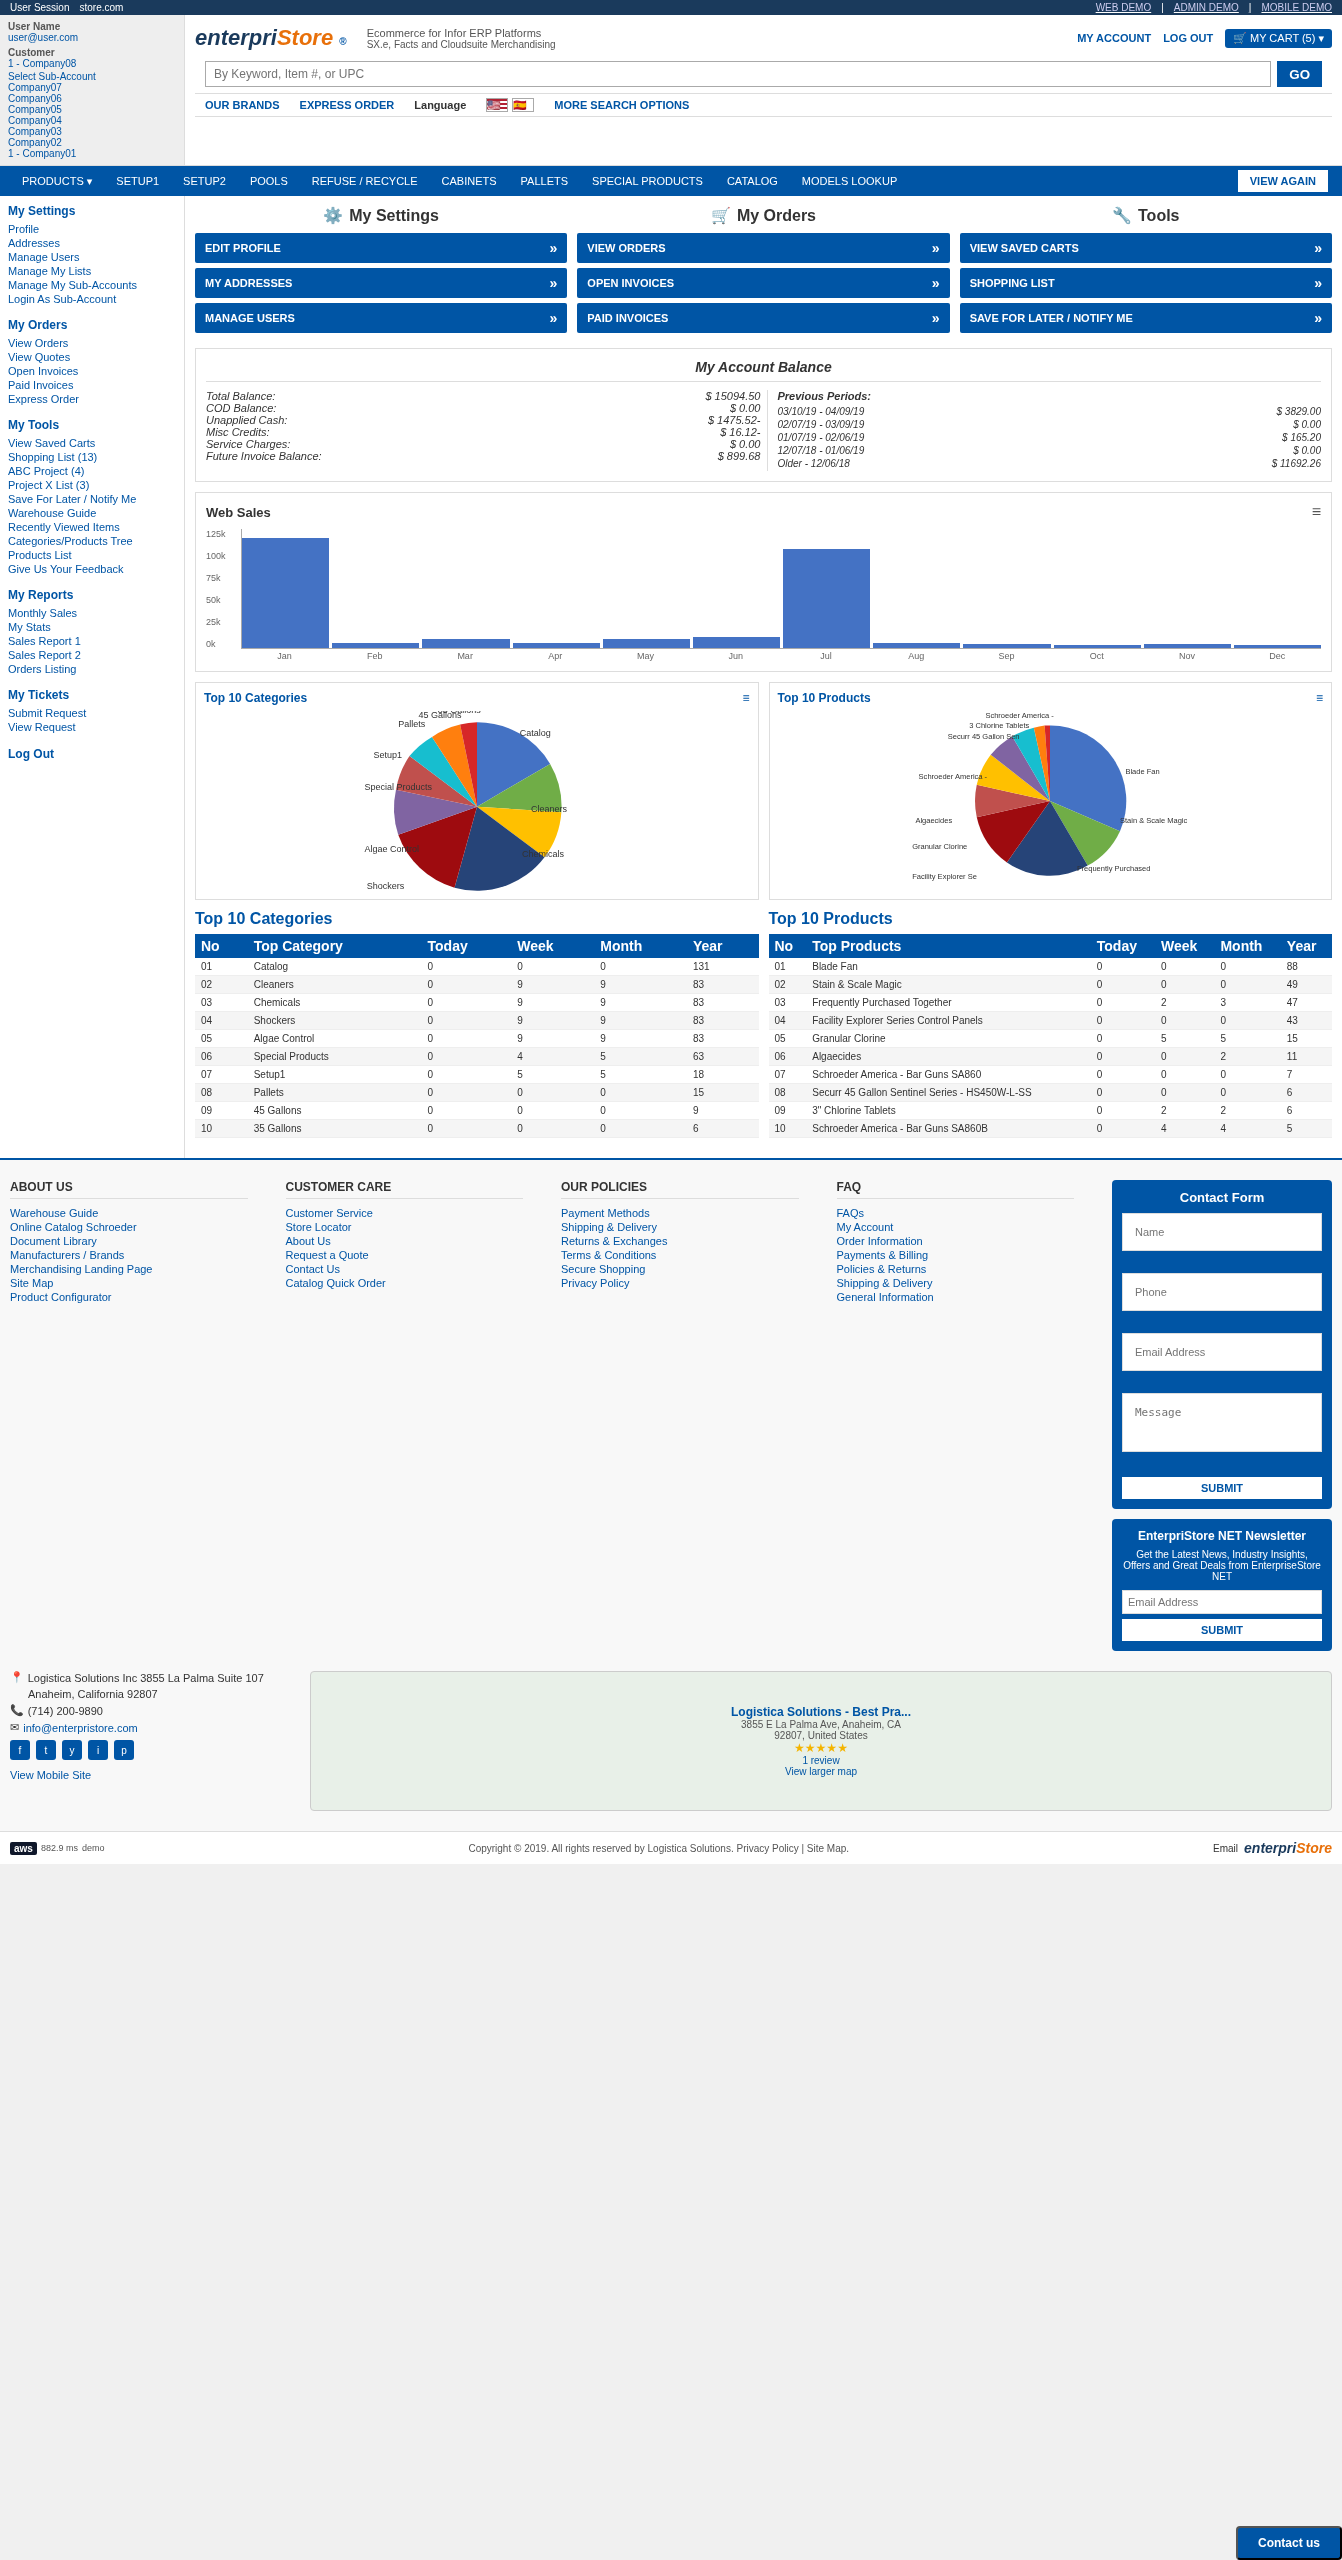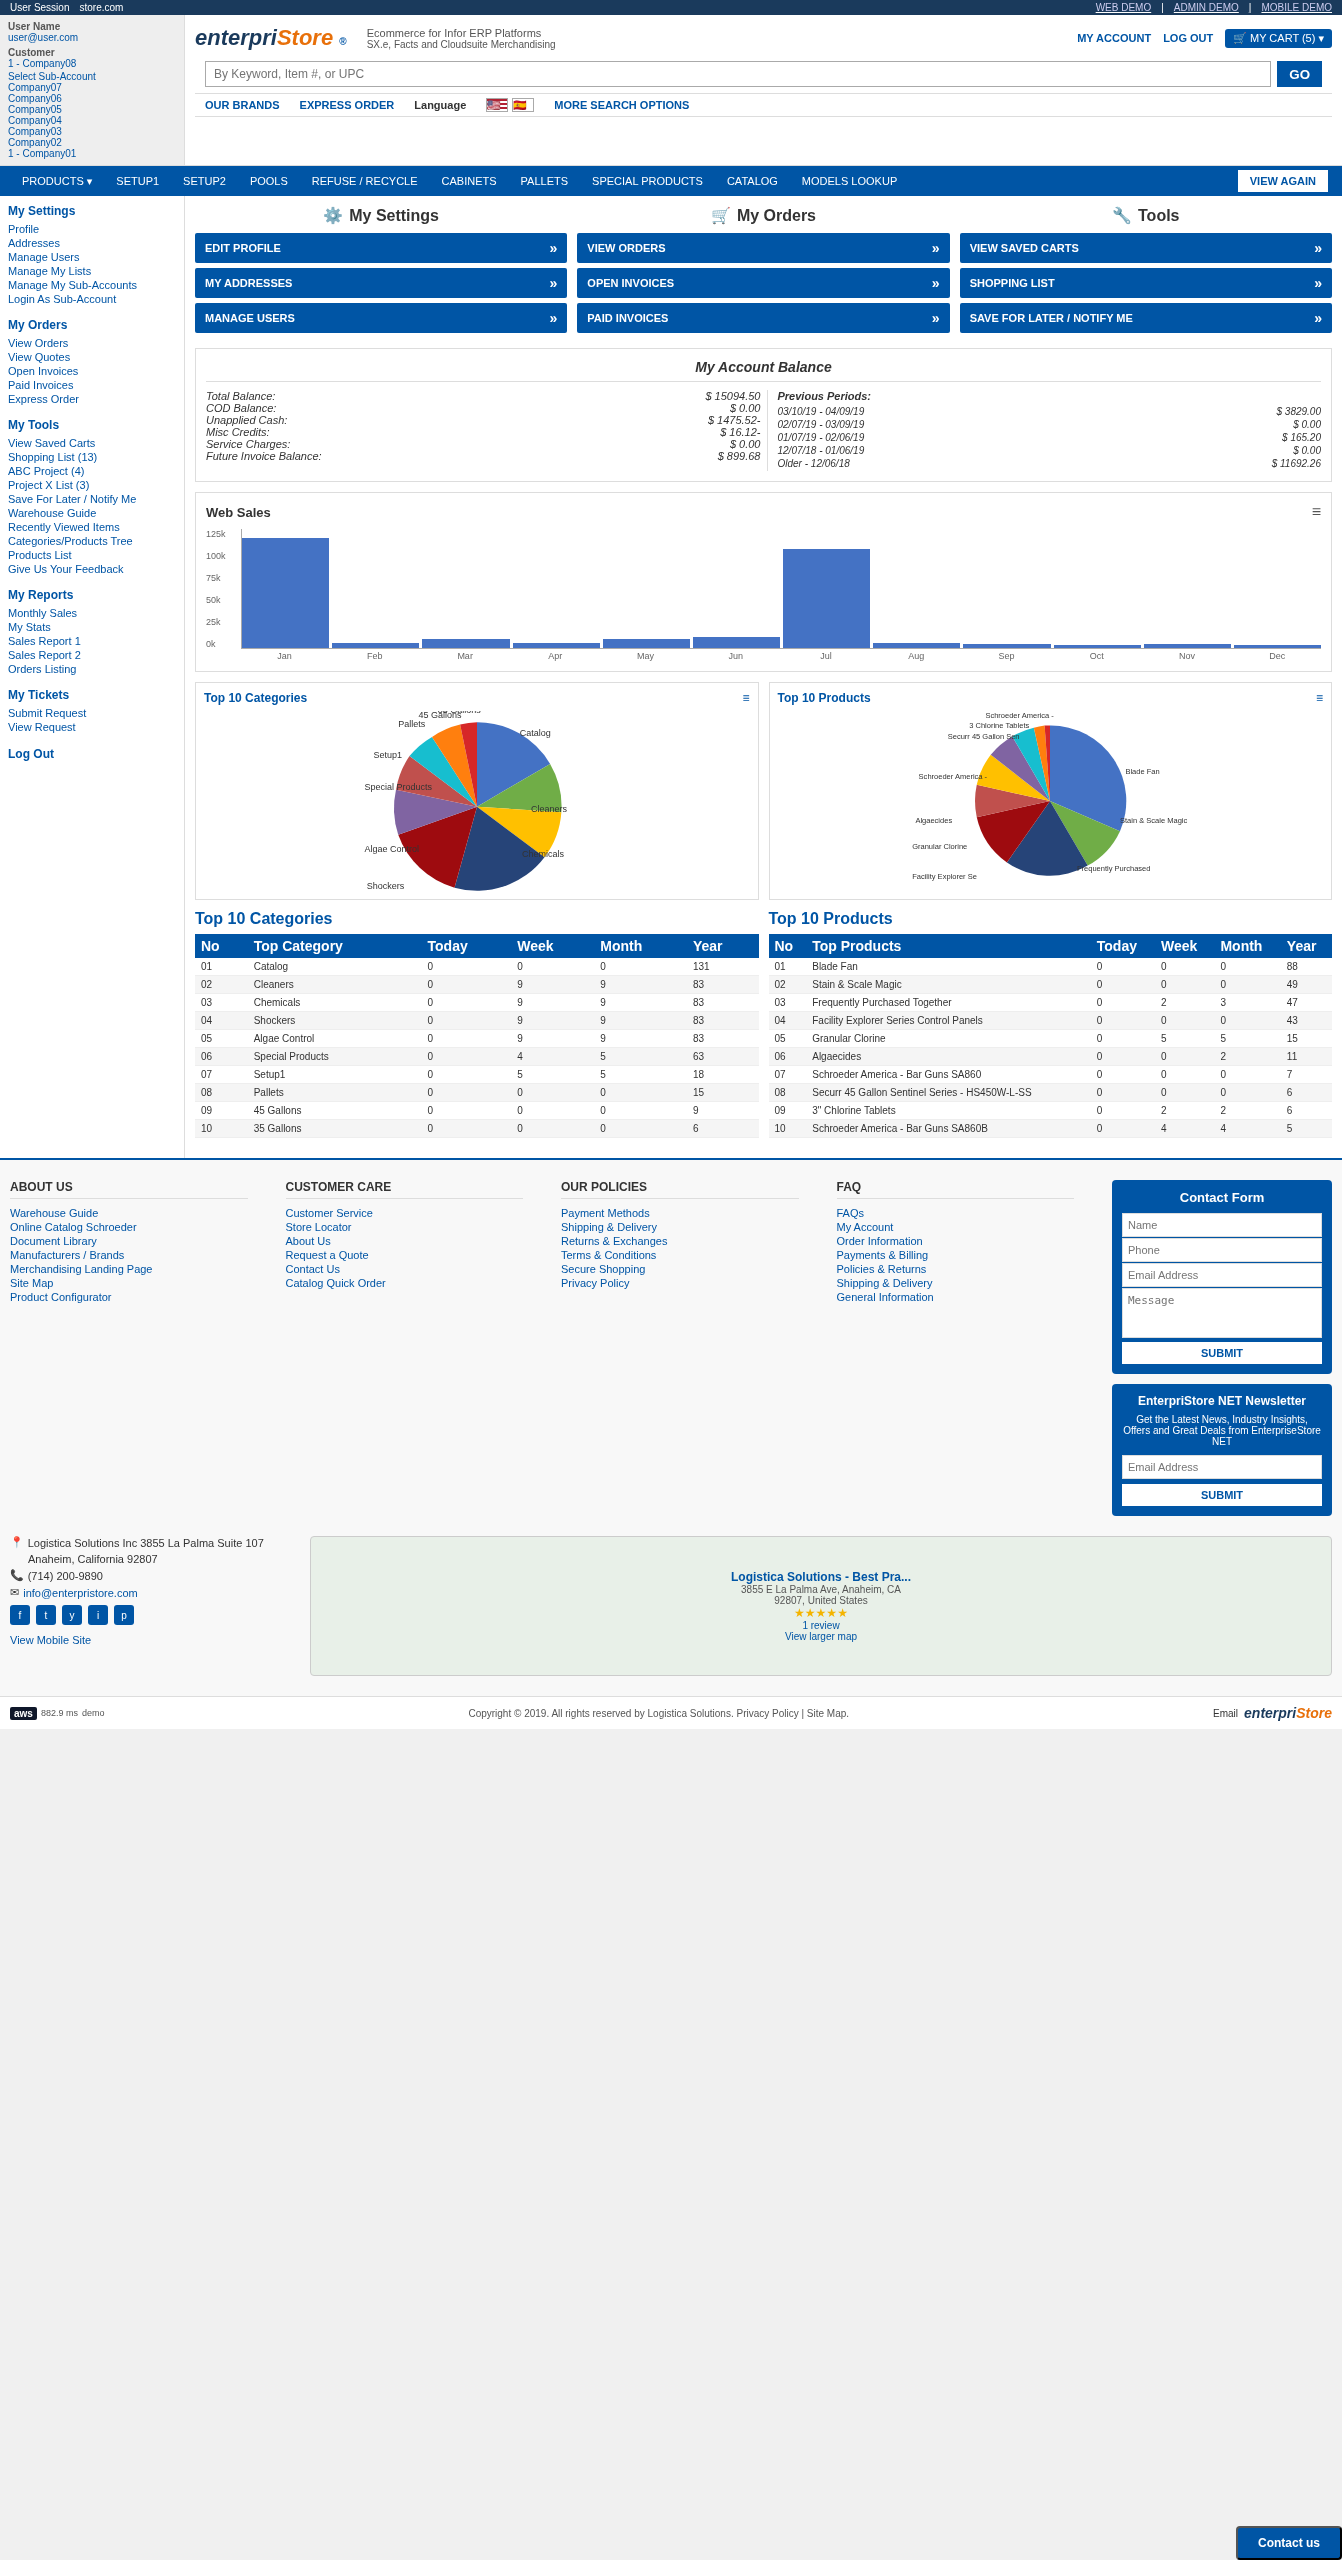--- a/index.html
+++ b/index.html
@@ -81,22 +81,22 @@
 
     
     .footer { background: #f8f8f8; border-top: 2px solid #0055a5; padding: 20px 10px 10px; }
     .footer-cols { display: flex; gap: 38px; margin-bottom: 20px; }
     .footer-col { flex: 1; }
     .footer-col-title { font-weight: bold; color: #333; margin-bottom: 8px; font-size: 12px; border-bottom: 1px solid #ddd; padding-bottom: 4px; }
     .footer-col a { display: block; color: #0055a5; text-decoration: none; font-size: 11px; margin-bottom: 2px; }
     .footer-right { width: 220px; }
     .contact-form { background: #0055a5; color: #fff; padding: 10px; border-radius: 4px; margin-bottom: 10px; }
     .contact-form-title { font-weight: bold; text-align: center; margin-bottom: 8px; font-size: 13px; }
-    .contact-form input, .contact-form textarea { width: 100%; padding: 5px; margin-bottom: 1px; border: 1px solid #ddd; font-size: 11px; }
-    .contact-form textarea { height: 50px; resize: none; }
+    .contact-form input, .contact-form textarea { width: 100%; padding: 12px; margin-bottom: 22px; border: 1px solid #ddd; font-size: 11px; }
+    .contact-form textarea { height: 59px; resize: none; }
     .submit-btn { background: #fff; color: #0055a5; border: none; padding: 5px; width: 100%; font-weight: bold; cursor: pointer; font-size: 11px; }
     .newsletter-box { background: #0055a5; color: #fff; padding: 10px; border-radius: 4px; }
     .newsletter-title { font-weight: bold; text-align: center; margin-bottom: 6px; font-size: 12px; }
     .newsletter-desc { font-size: 10px; text-align: center; margin-bottom: 8px; }
     .newsletter-box input { width: 100%; padding: 5px; margin-bottom: 5px; border: 1px solid #ddd; font-size: 11px; }
 
     
     .footer-bottom { background: #fff; border-top: 1px solid #ddd; padding: 8px 10px; display: flex; justify-content: space-between; align-items: center; font-size: 10px; }
     .social-icons { display: flex; gap: 6px; margin: 6px 0; }
     .social-icon { width: 20px; height: 20px; background: #0055a5; color: #fff; border-radius: 3px; display: flex; align-items: center; justify-content: center; font-size: 10px; cursor: pointer; }

